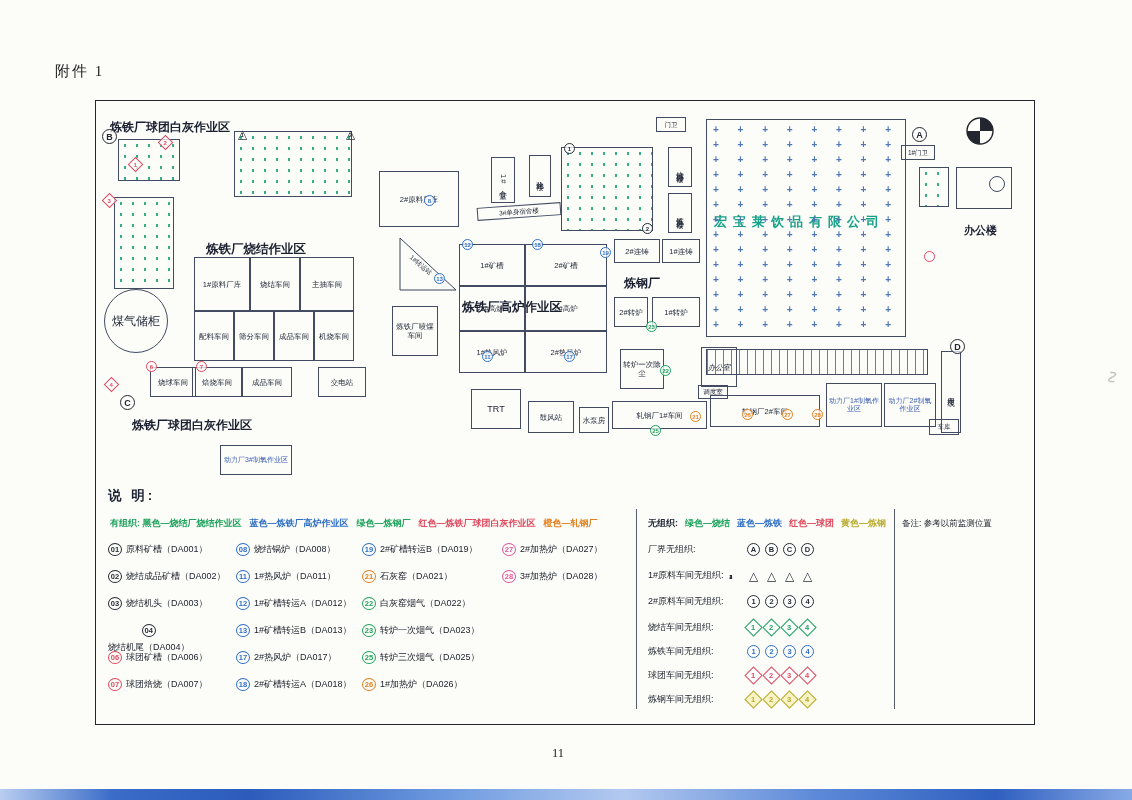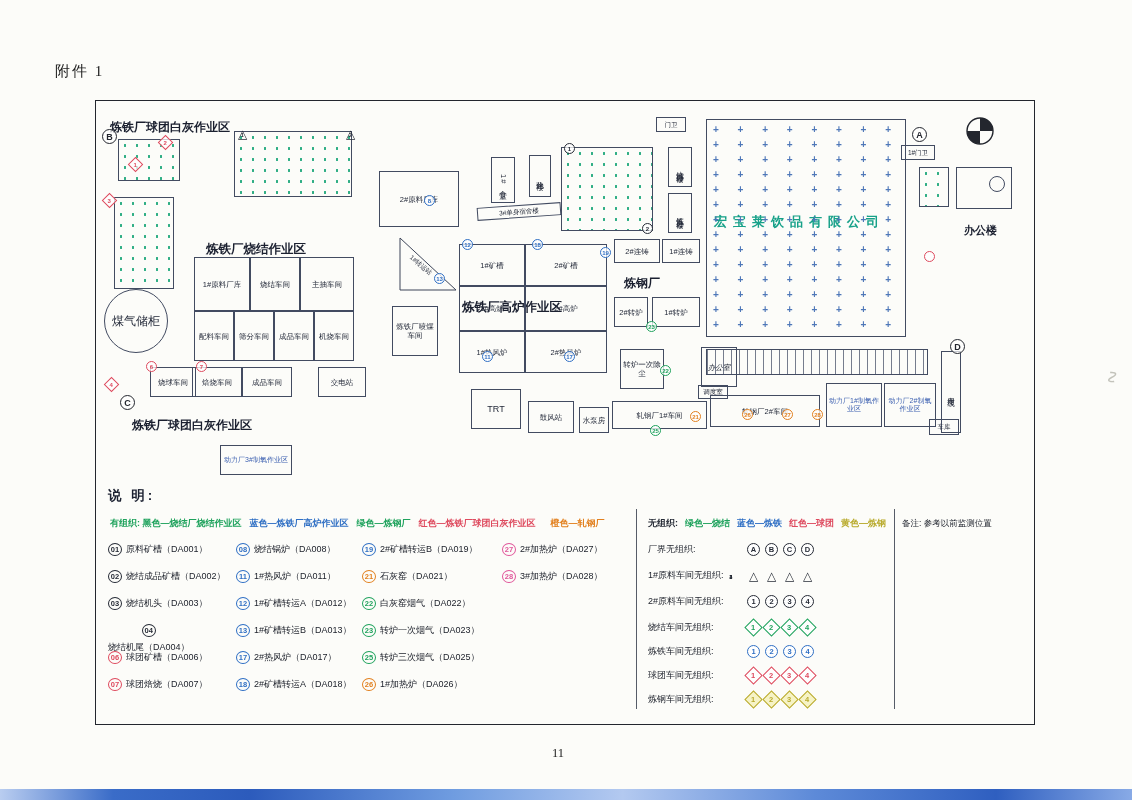--- a/index.html
+++ b/index.html
@@ -63,21 +63,21 @@
       </svg>
     </div>
 
     <div class="legend">
       <div class="lg-title">说 明:</div>
       <div class="lg-org" id="lg-org">
           <span style="color: rgb(30, 162, 92);">有组织: 黑色—烧结厂烧结作业区</span>
           <span style="color: rgb(47, 111, 196);">蓝色—炼铁厂高炉作业区</span>
           <span style="color: rgb(30, 162, 92);">绿色—炼钢厂</span>
           <span style="color: rgb(222, 74, 94);">红色—炼铁厂球团白灰作业区</span>
-          <span style="color: rgb(226, 128, 31); margin-left: 7px;">橙色—轧钢厂</span>
+          <span style="color: rgb(226, 128, 31);">橙色—轧钢厂</span>
         </div>
       <div id="lg-items">
           <div class="lg-item" style="left: 2px; top: 54px;">
             <span class="badge" style="border-color: rgb(38, 43, 54); color: rgb(38, 43, 54);">01</span>
             <span>原料矿槽（DA001）</span>
           </div>
           <div class="lg-item" style="left: 2px; top: 81px;">
             <span class="badge" style="border-color: rgb(38, 43, 54); color: rgb(38, 43, 54);">02</span>
             <span>烧结成品矿槽（DA002）</span>
           </div>

